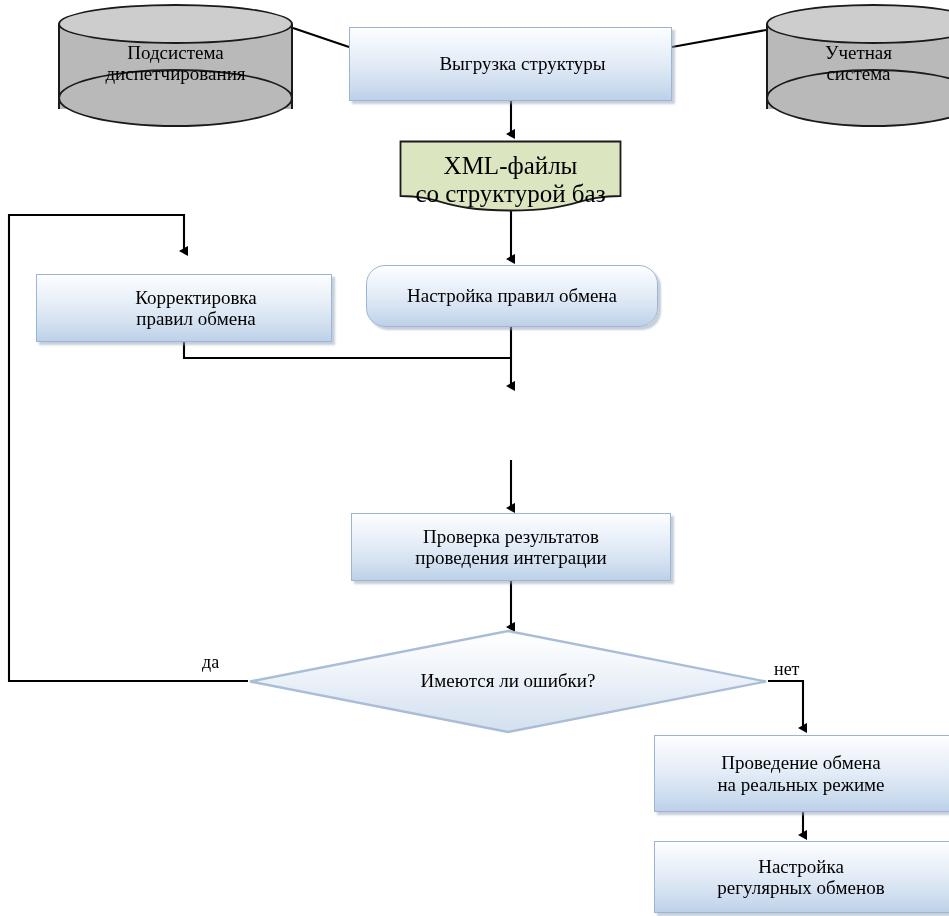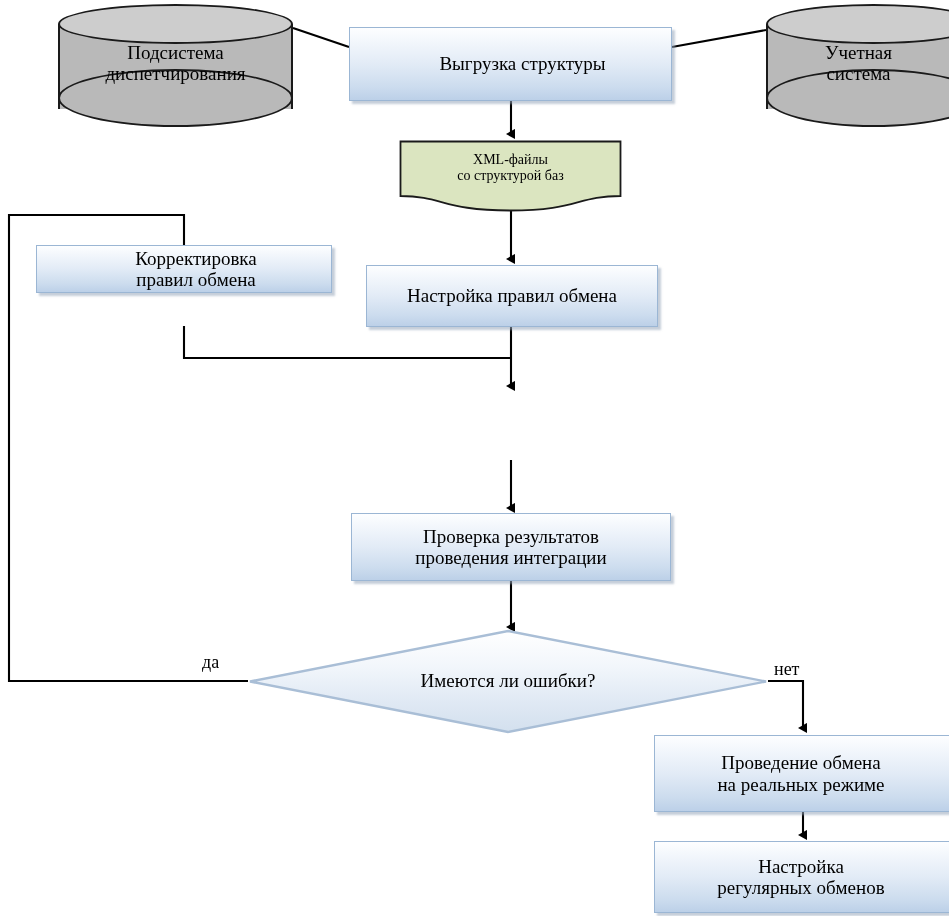--- a/index.html
+++ b/index.html
@@ -80,21 +80,21 @@
     left: 0; right: 0;
     text-align: center;
     z-index: 4;
     color: #000;
   }
   
   .document {
     background: transparent;
     border: none;
     box-shadow: none;
-    font-size: 14px;
+    font-size: 25px;
     font-family: Liberation Serif, serif;
   }
   .doc-label {
     position: absolute;
     left: 0; right: 0;
     text-align: center;
     z-index: 3;
     color: #000;
   }
   
@@ -187,28 +187,28 @@
   <div class="node document" style="left:399px; top:140px; width:223px; height:72px;">
     <svg width="223" height="72" viewBox="0 0 223 72" style="position:absolute; left:0; top:0;">
       <path d="M1.5,1.5 L221.5,1.5 L221.5,56 C178,56 178,70.5 111,70.5 C44,70.5 44,56 1.5,56 Z" fill="#dbe5c0" stroke="#1a1a1a" stroke-width="1.8" stroke-linejoin="miter"></path>
     </svg>
     <div class="doc-label" style="top:12px;">
       <span class="ln1">XML-файлы</span>
       <span class="ln1">со структурой баз</span>
     </div>
   </div>
 
-  <div class="node process" style="left:36px; top:245px; width:296px; height:48px;padding-left:24px;">
+  <div class="node process" style="left:36px; top:274px; width:296px; height:68px;padding-left:24px;">
     <div>
       <span class="ln1">Корректировка</span>
       <span class="ln1">правил обмена</span>
     </div>
   </div>
 
-  <div class="node process" style="left:366px; top:265px; width:292px; height:62px;">
+  <div class="node process" style="left:366px; top:265px; width:292px; height:62px;border-radius:19px;">
     <div>
       <span class="ln1">Настройка правил обмена</span>
     </div>
   </div>
 
 
   <div class="node process" style="left:351px; top:513px; width:320px; height:68px;">
     <div>
       <span class="ln1">Проверка результатов</span>
       <span class="ln1">проведения интеграции</span>

